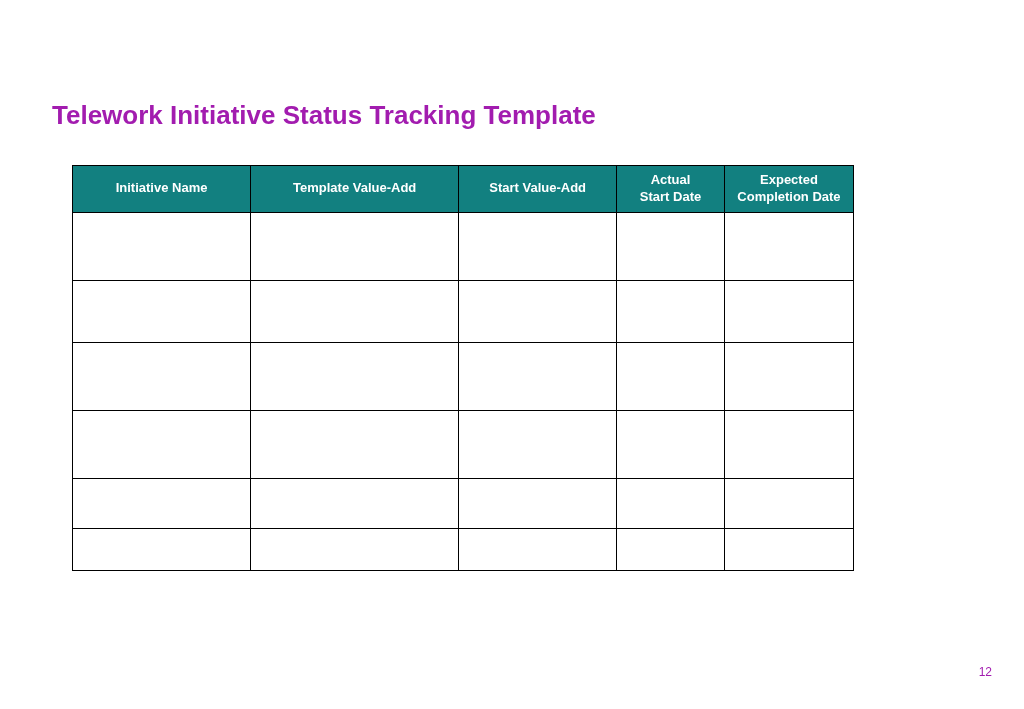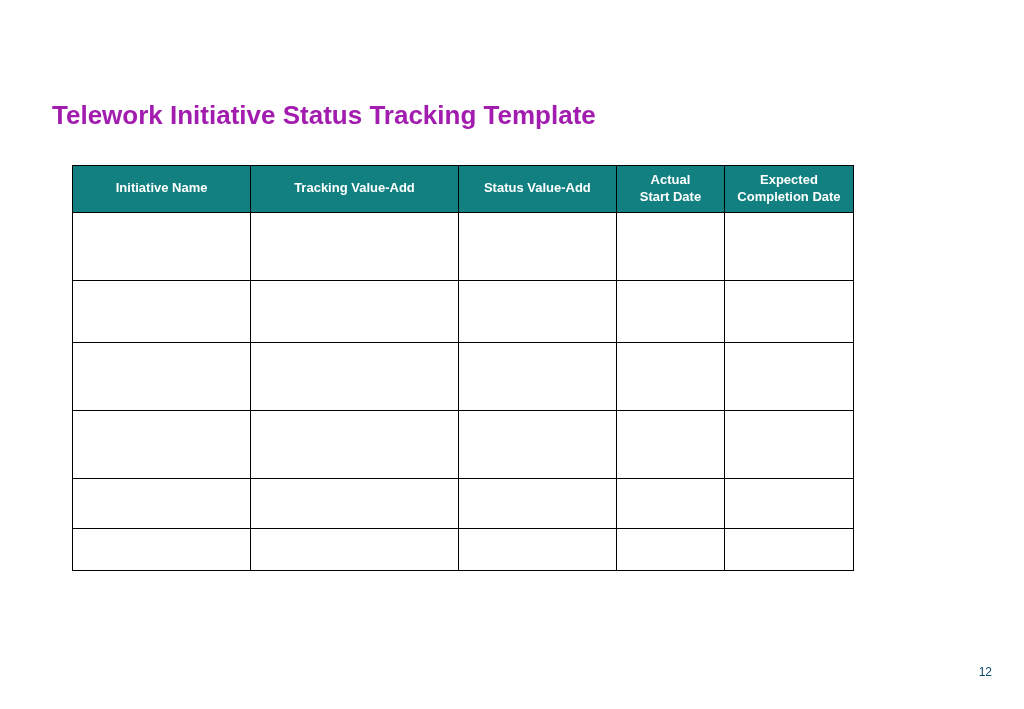--- a/index.html
+++ b/index.html
@@ -57,42 +57,42 @@
     .row-1 td { height: 62px; }
     .row-2 td { height: 68px; }
     .row-3 td { height: 68px; }
     .row-4 td { height: 50px; }
     .row-5 td { height: 42px; }
     .page-number {
       position: absolute;
       bottom: 30px;
       right: 32px;
       font-size: 12px;
-      color: #0c4a6e;
+      color: #a21caf;
     }
   </style>
 </head>
 <body>
 
 <h1 class="page-title">Telework Initiative Status Tracking Template</h1>
 
 <div class="table-container">
   <table>
     <colgroup>
       <col class="col-1">
       <col class="col-2">
       <col class="col-3">
       <col class="col-4">
       <col class="col-5">
     </colgroup>
     <thead>
       <tr>
         <th>Initiative Name</th>
-        <th>Tracking Value-Add</th>
-        <th>Status Value-Add</th>
+        <th>Template Value-Add</th>
+        <th>Start Value-Add</th>
         <th>Actual<br>Start Date</th>
         <th>Expected<br>Completion Date</th>
       </tr>
     </thead>
     <tbody>
       <tr class="row-0">
         <td></td>
         <td></td>
         <td></td>
         <td></td>

